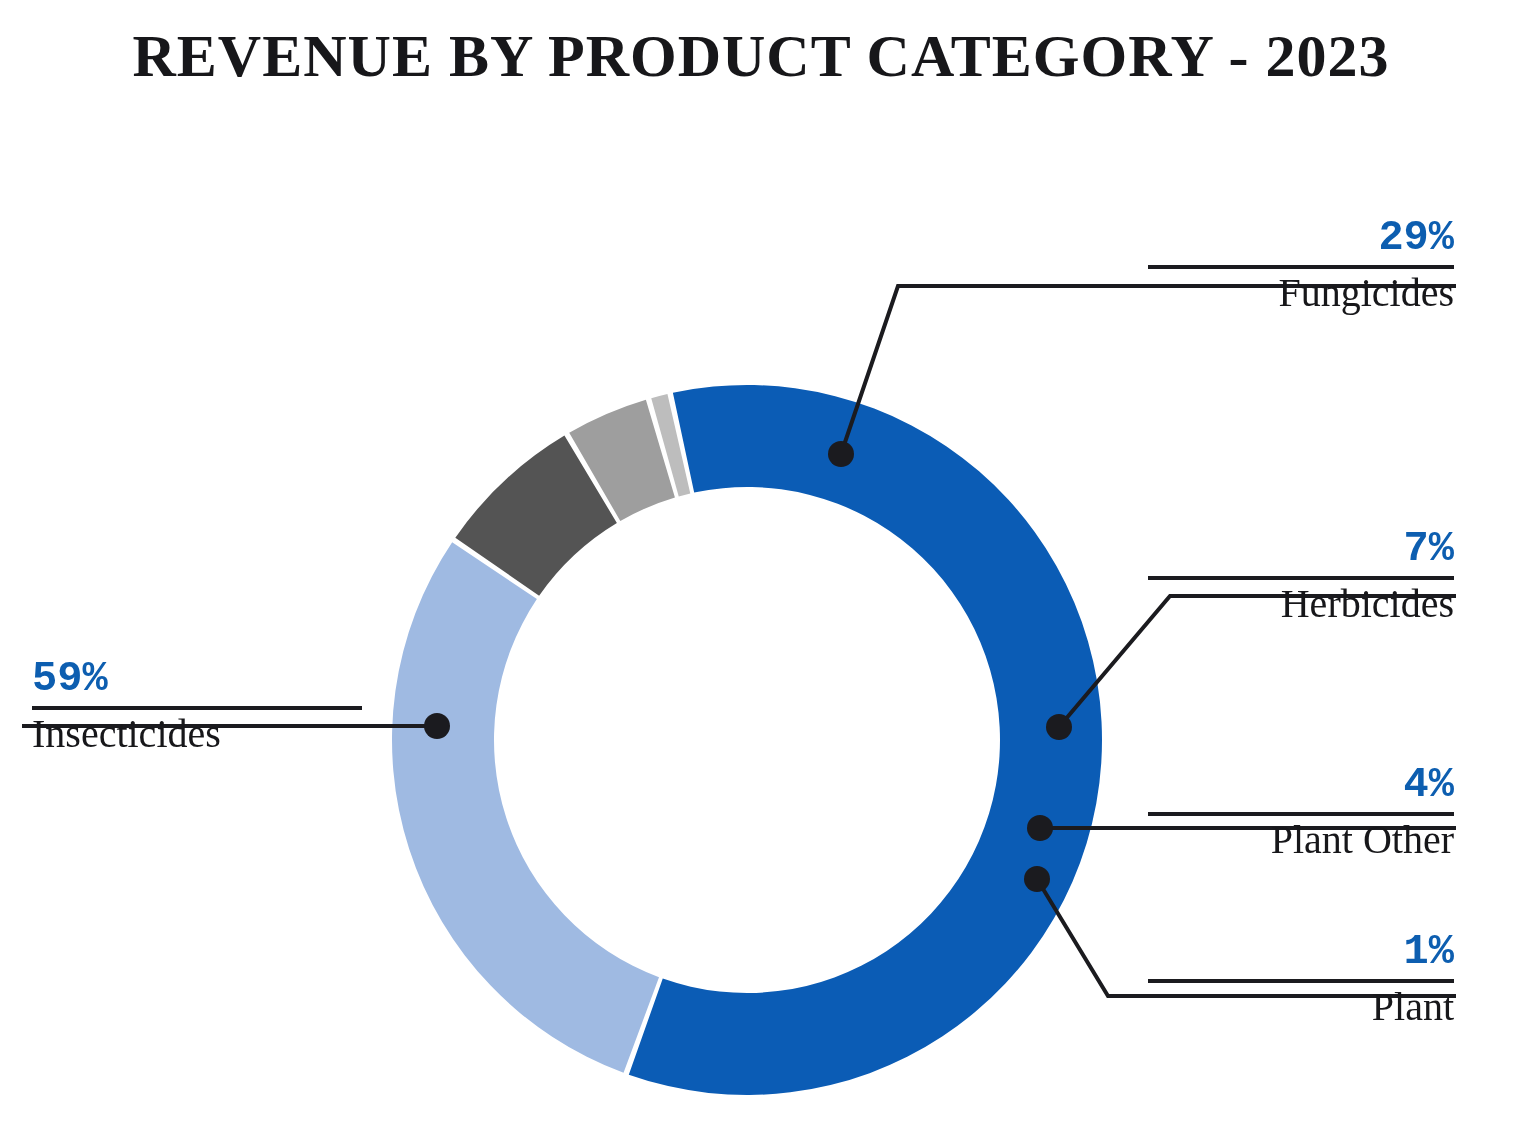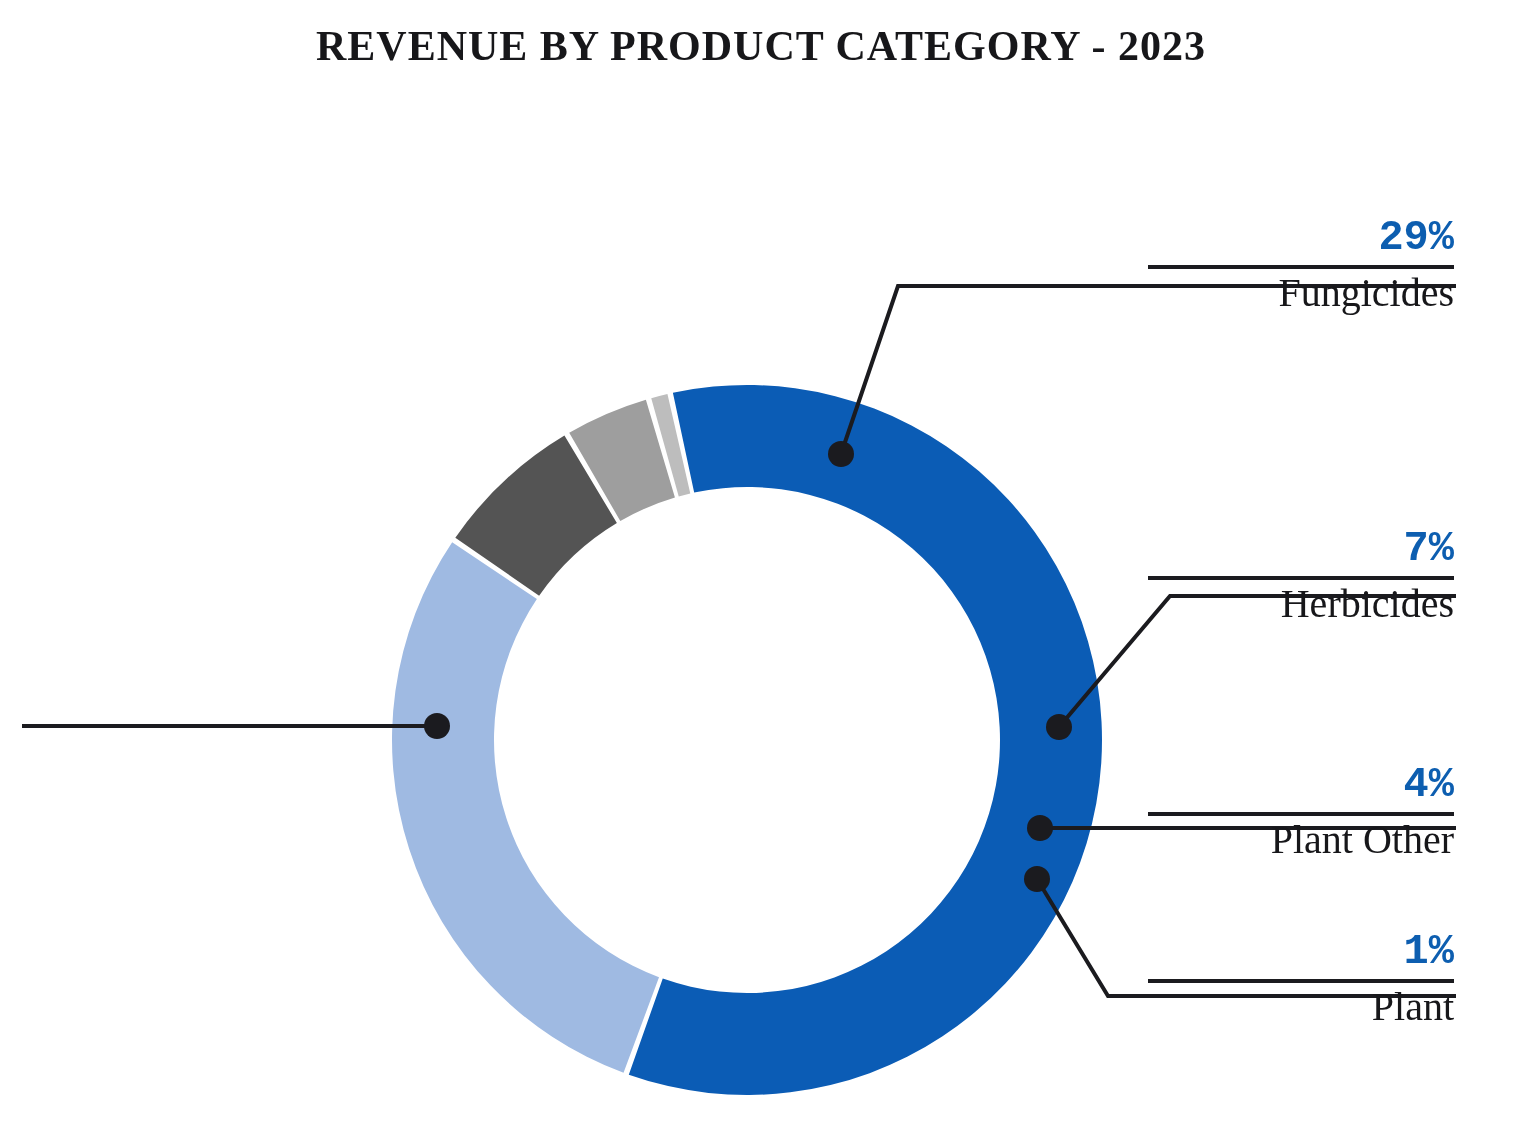--- a/index.html
+++ b/index.html
@@ -17,21 +17,21 @@
     height: 1128px;
     background: #ffffff;
     overflow: hidden;
   }
   #chart-title {
     position: absolute;
     top: 22px;
     left: 0;
     width: 1522px;
     text-align: center;
-    font-size: 42px;
+    font-size: 60px;
     font-weight: bold;
     letter-spacing: 1px;
     color: #17171a;
     font-family: "Liberation Serif", "DejaVu Serif", serif;
   }
   #donut-svg {
     position: absolute;
     top: 0;
     left: 0;
   }
@@ -118,14 +118,19 @@
     <div class="rule"></div>
     <div class="name">Plant Other</div>
   </div>
 
   <div class="callout right" id="callout-other">
     <div class="pct">1%</div>
     <div class="rule"></div>
     <div class="name">Plant</div>
   </div>
 
+  <div class="callout left" id="callout-insecticides">
+    <div class="pct">59%</div>
+    <div class="rule"></div>
+    <div class="name">Insecticides</div>
+  </div>
 
 </div>
 
 </body></html>

